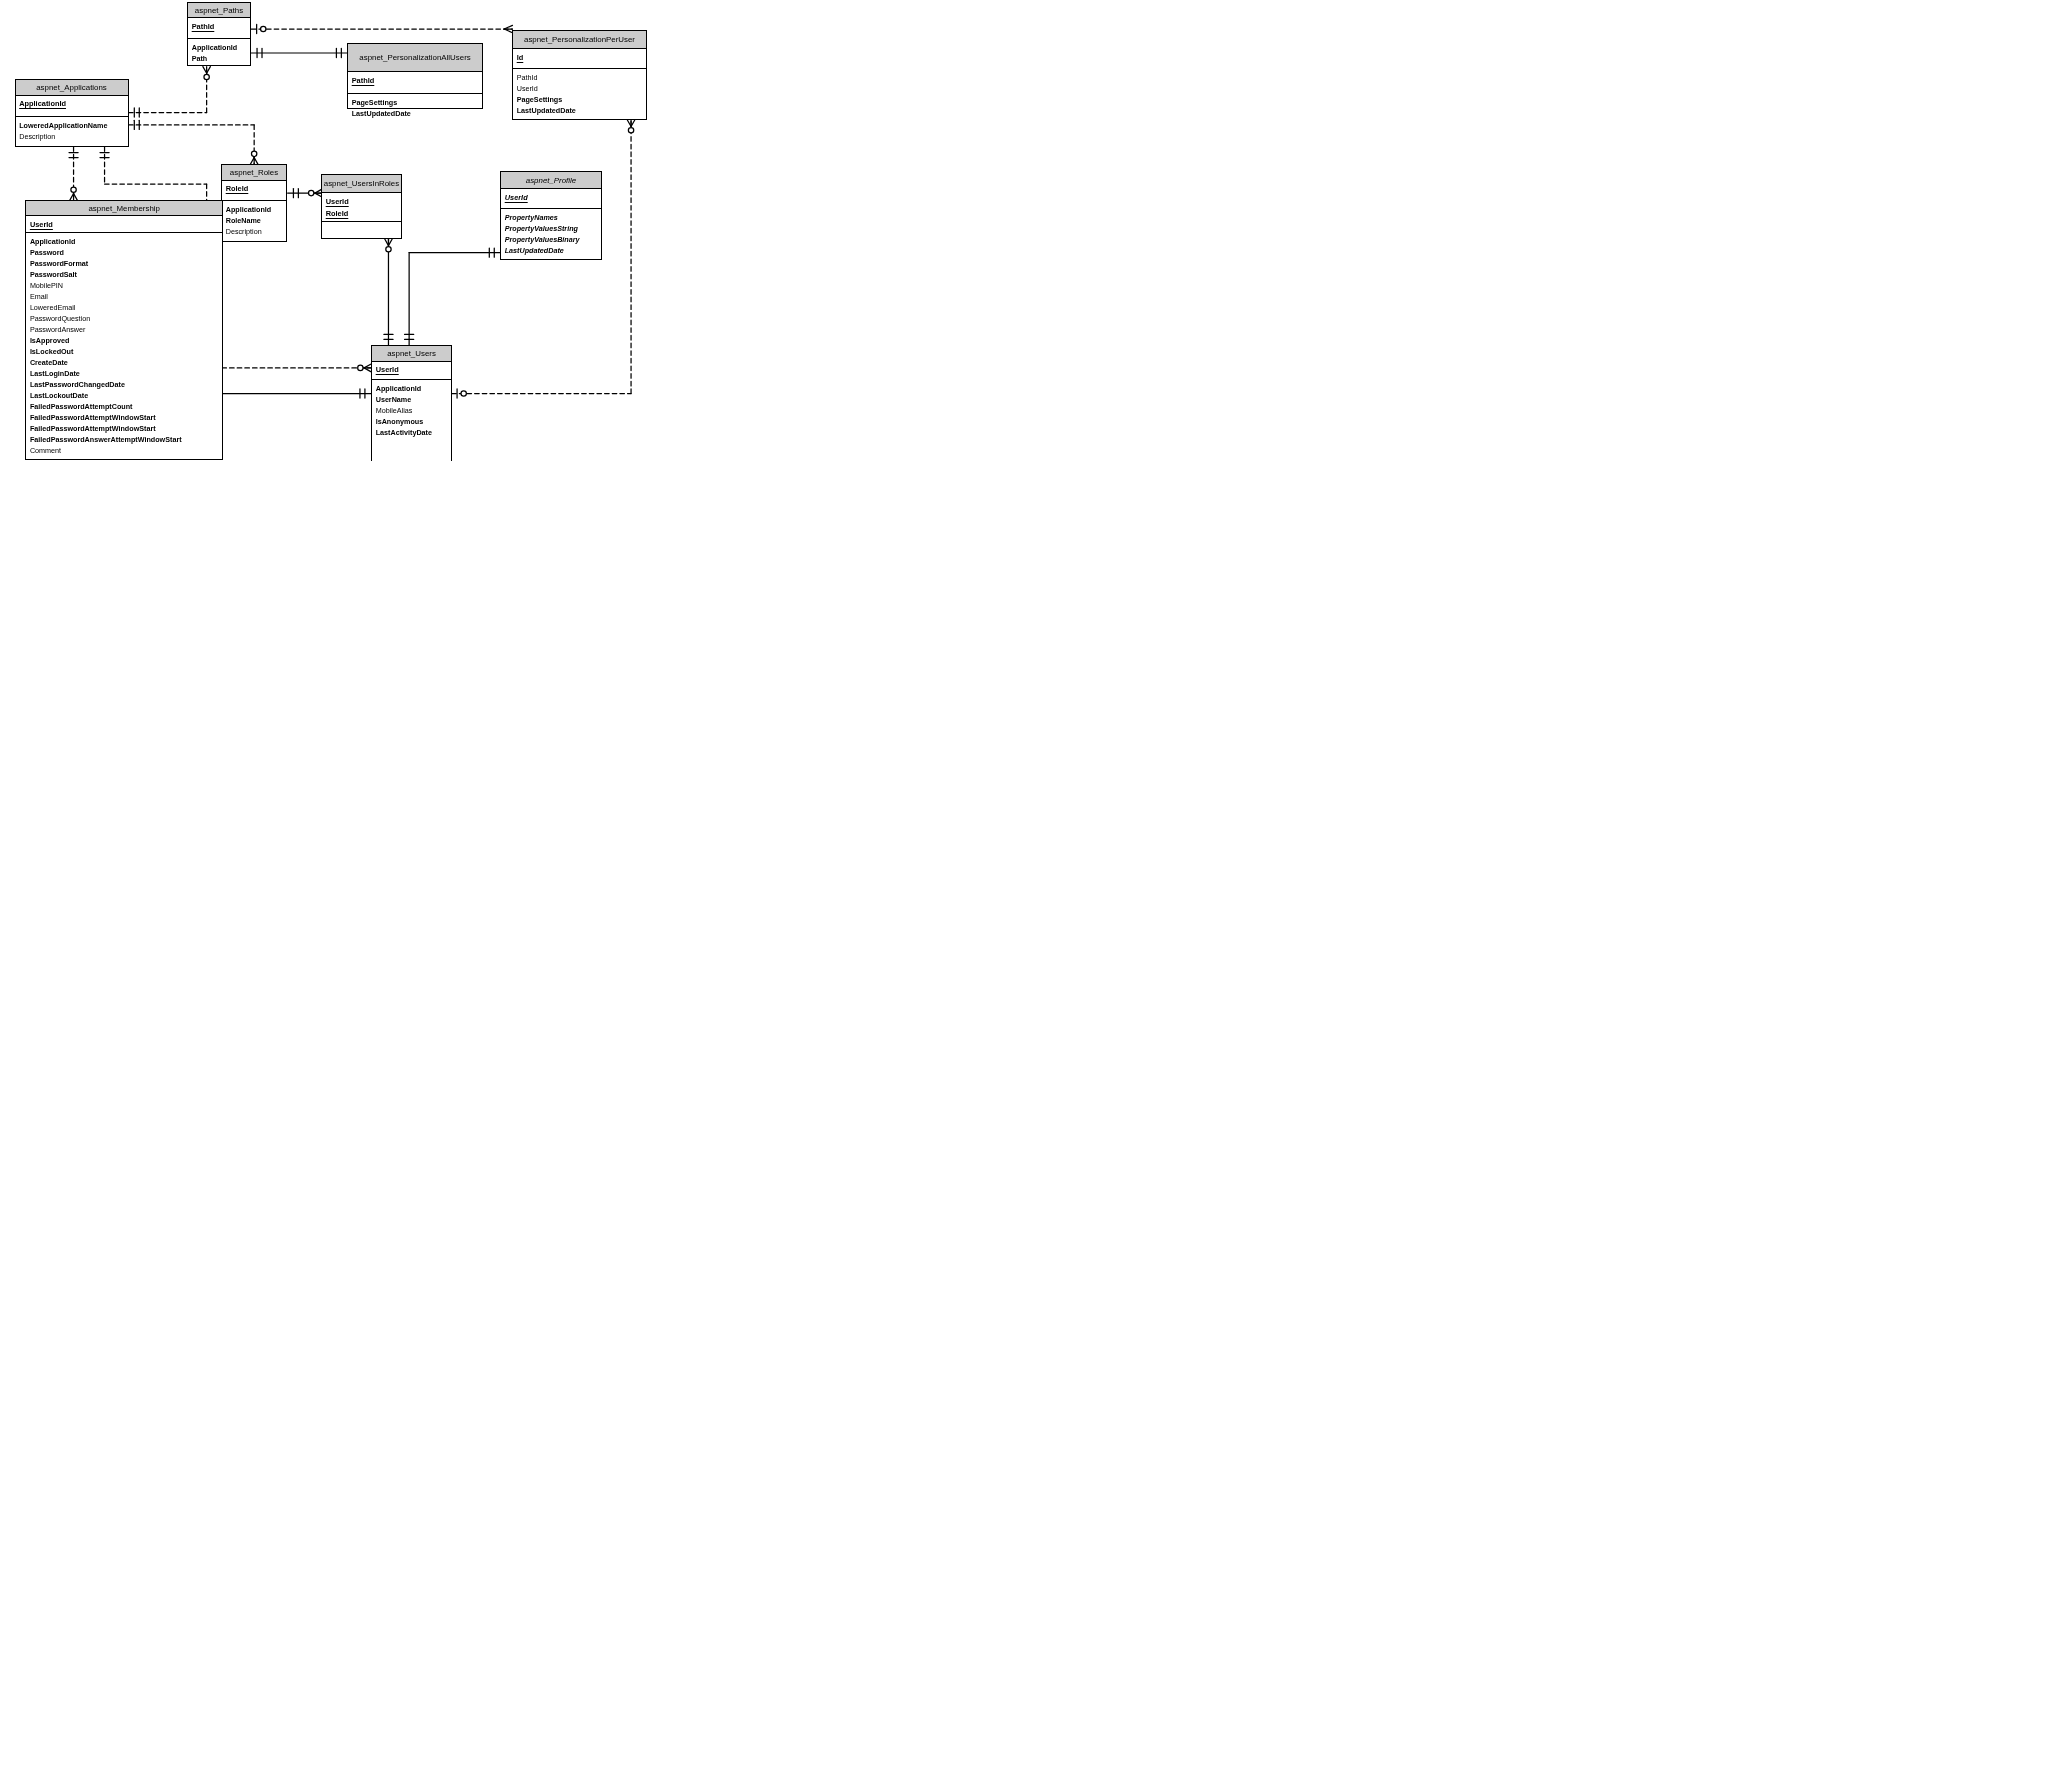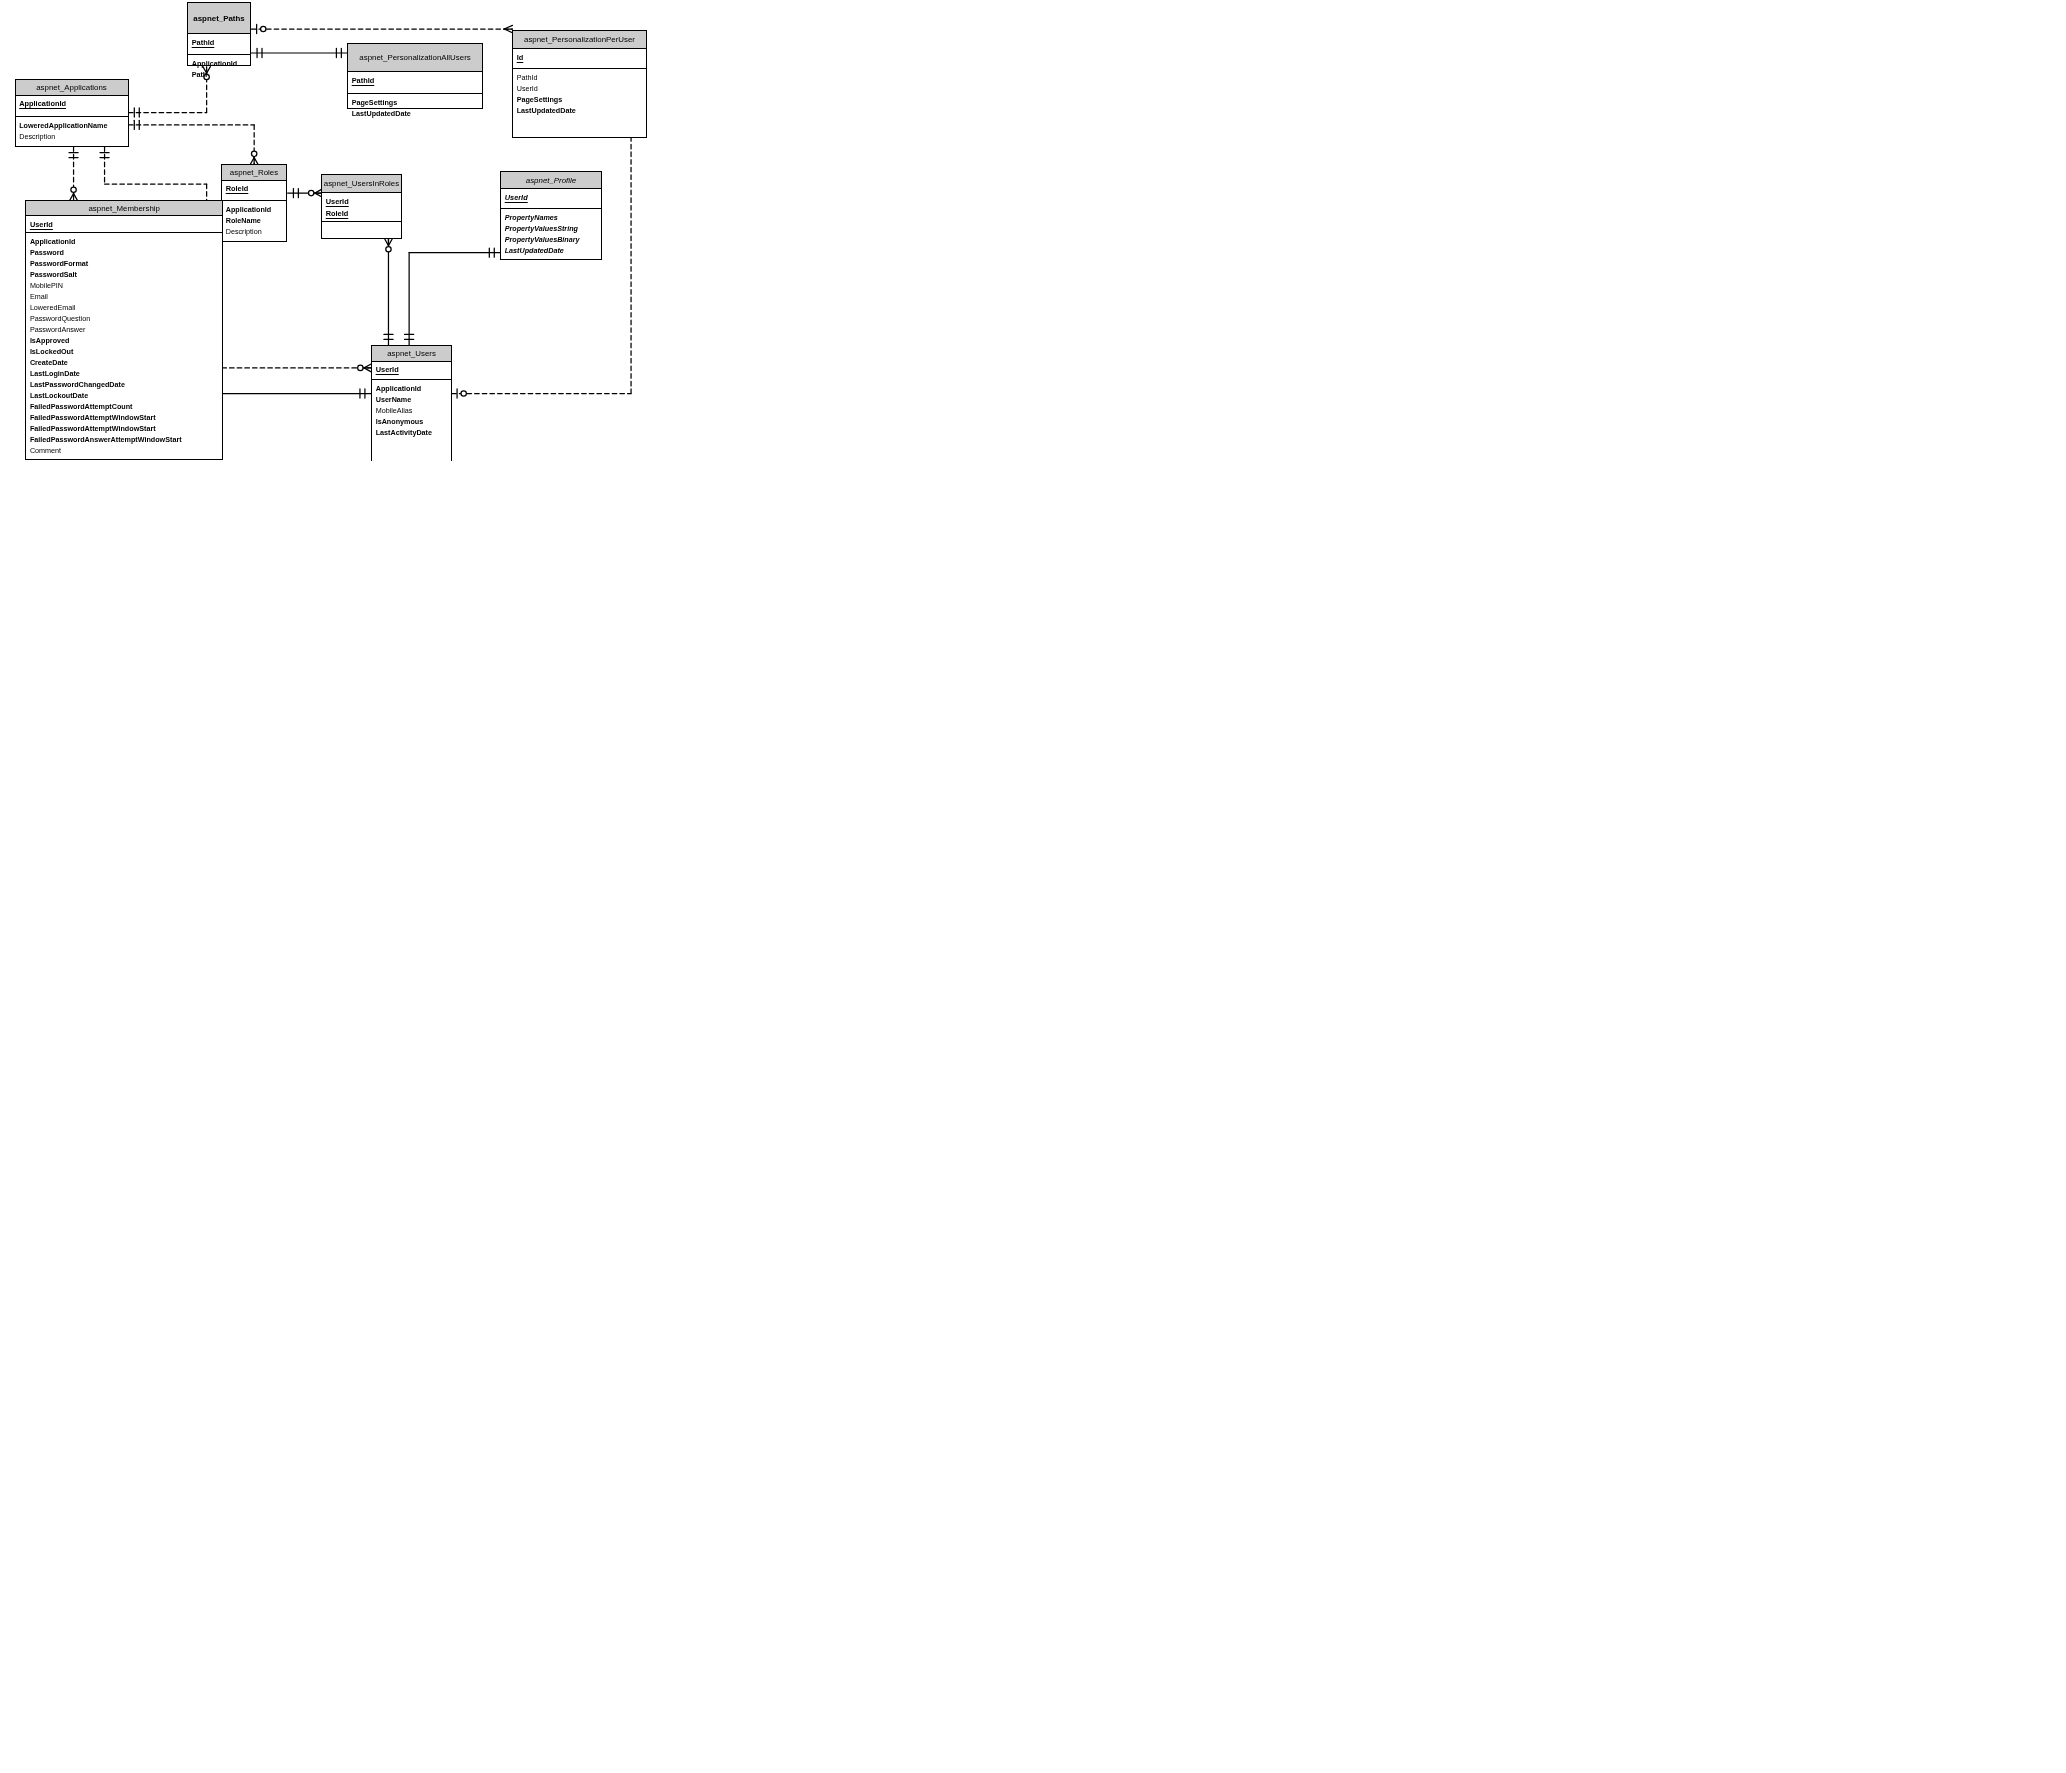--- a/index.html
+++ b/index.html
@@ -170,40 +170,40 @@
         <line x1="1106" y1="941" x2="1106" y2="963" stroke="#000000" stroke-width="3" stroke-linecap="round"></line>
         <circle cx="1122" cy="952" r="6.5" fill="#ffffff" stroke="#000000" stroke-width="3"></circle>
         <line x1="1527" y1="306" x2="1536" y2="290" stroke="#000000" stroke-width="3" stroke-linecap="round"></line>
         <line x1="1527" y1="306" x2="1527" y2="290" stroke="#000000" stroke-width="3" stroke-linecap="round"></line>
         <line x1="1527" y1="306" x2="1518" y2="290" stroke="#000000" stroke-width="3" stroke-linecap="round"></line>
         <circle cx="1527" cy="315" r="6.5" fill="#ffffff" stroke="#000000" stroke-width="3"></circle>
       </g>
     </svg>
 
 <div class="er-table" style="left: 187px; top: 2.1px; width: 64px; height: 64px;">
-    <div class="er-header" style="height: 31px; font-weight: bold;">aspnet_Paths</div>
+    <div class="er-header" style="height: 15px;">aspnet_Paths</div>
     <div class="er-pk-section" style="height: 20.7px;">
         <div class="er-pk-row">PathId</div>
       </div>
     <div class="er-fields-section" style="height: 27px;">
         <div class="er-field-row bold">ApplicationId</div>
         <div class="er-field-row bold">Path</div>
       </div>
   </div>
     <div class="er-table" style="left: 347px; top: 43px; width: 136px; height: 66px;">
     <div class="er-header" style="height: 28px;">aspnet_PersonalizationAllUsers</div>
     <div class="er-pk-section" style="height: 22px;">
         <div class="er-pk-row">PathId</div>
       </div>
     <div class="er-fields-section" style="height: 24px;">
         <div class="er-field-row bold">PageSettings</div>
         <div class="er-field-row bold">LastUpdatedDate</div>
       </div>
   </div>
-    <div class="er-table" style="left: 512px; top: 30px; width: 135px; height: 108px;">
+    <div class="er-table" style="left: 512px; top: 30px; width: 135px; height: 90px;">
     <div class="er-header" style="height: 18px;">aspnet_PersonalizationPerUser</div>
     <div class="er-pk-section" style="height: 20px;">
         <div class="er-pk-row">Id</div>
       </div>
     <div class="er-fields-section" style="height: 50px;">
         <div class="er-field-row regular">PathId</div>
         <div class="er-field-row regular">UserId</div>
         <div class="er-field-row bold">PageSettings</div>
         <div class="er-field-row bold">LastUpdatedDate</div>
       </div>

